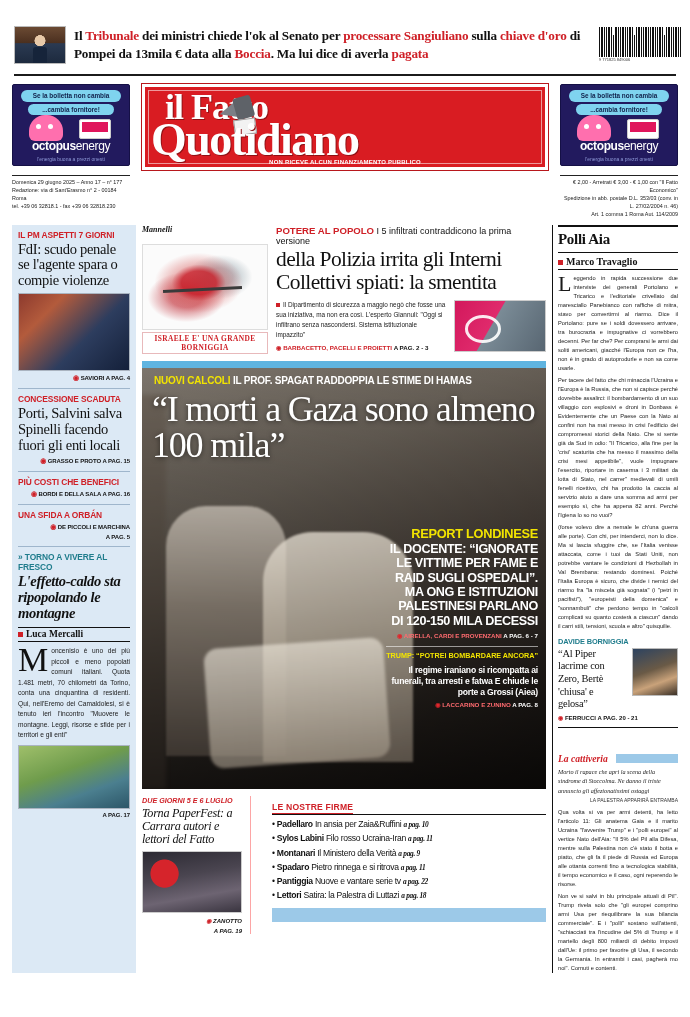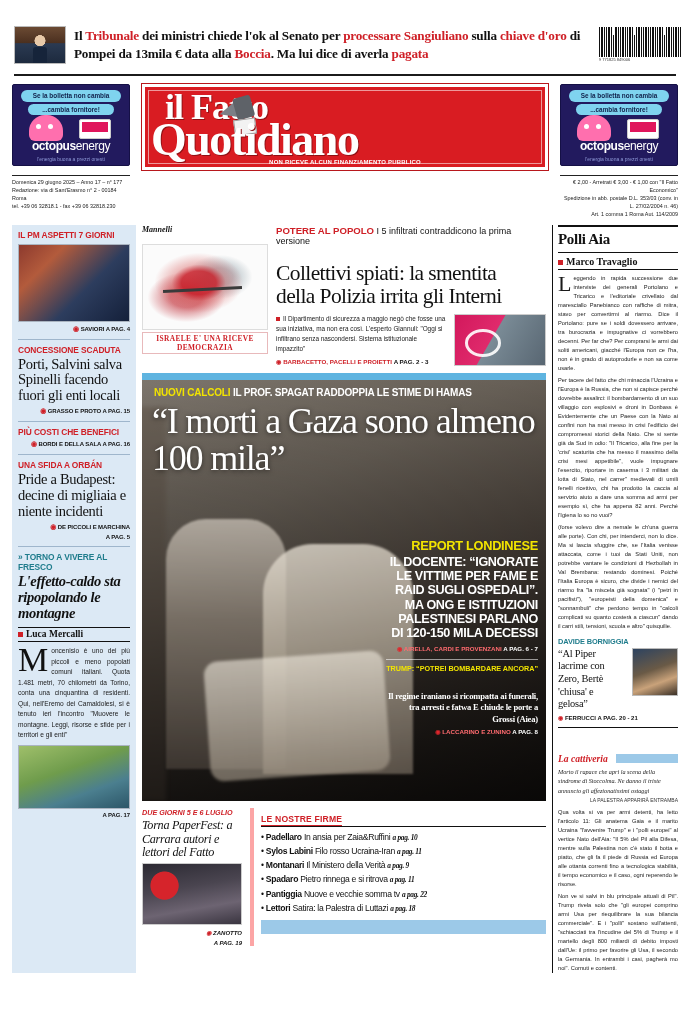--- a/index.html
+++ b/index.html
@@ -233,21 +233,21 @@
     background:#3a3a3a; transform: rotate(-3deg);
   }
   .mannelli .cap {
     margin-top:2px; width:100%; text-align:center;
     font-family:"Liberation Serif",serif; font-weight:700; font-size:7.4px;
     color:#cf2027; letter-spacing:.4px; border:1px solid #e8b9bb; padding:1px 0;
   }
   .cc-head { flex:1 1 auto; }
   .cc-kicker {
     font-family:"Liberation Sans",sans-serif; font-size:9px; line-height:1.2;
-    color:#111; margin-bottom:15px;
+    color:#111; margin-bottom:1px;
   }
   .cc-kicker b { color:#cf2027; font-weight:800; font-size:9.6px; }
   .cc-title {
     font-family:"Liberation Serif",serif; font-weight:400;
     font-size:21.5px; line-height:1.07; color:#111; letter-spacing:-0.6px;
   }
   .cc-sub { display:flex; gap:6px; margin-top:6px; }
   .cc-sub-txt { flex:1 1 auto; }
   .cc-sub-txt p {
     font-family:"Liberation Sans",sans-serif; font-size:6.4px; line-height:1.55;
@@ -332,21 +332,21 @@
     font-size:6.2px; color:#fff;
   }
   .bp-rby .dot { color:#e0262c; }
   .bp-rby .nm { color:#ff6b6f; }
   .bp-div { height:1px; background:rgba(255,255,255,.55); margin:7px 0 5px; }
   .bp-rk2 {
     font-family:"Liberation Sans",sans-serif; font-weight:800;
     font-size:7.2px; color:#f2e400; text-align:right; line-height:1.2;
   }
   .bp-rt2 {
-    margin-top:18px; font-family:Liberation Serif, serif; font-weight:600;
+    margin-top:4px; font-family:Liberation Sans, sans-serif; font-weight:600;
     font-size:8.6px; line-height:1.3; color:#fff; text-align:right;
     letter-spacing:-0.2px;
   }
   .bp-rby2 {
     margin-top:3px; text-align:right;
     font-family:"Liberation Sans",sans-serif; font-weight:800;
     font-size:6.2px; color:#fff;
   }
 
   
@@ -364,21 +364,21 @@
     margin-top:4px; width:100%; height:62px;
     background:
       radial-gradient(circle at 22% 36%, #d6242b 0 16%, transparent 17%),
       linear-gradient(170deg,#2c2a33 0%,#4a4550 40%,#6d6472 70%,#3a3540 100%);
     border:1px solid #ccc;
   }
   .paperfest .by {
     margin-top:4px; text-align:right;
     font-family:"Liberation Sans",sans-serif; font-weight:800; font-size:6px; color:#111;
   }
-  .firme { flex:1 1 auto; border-left:4px solid #fca5a5; padding-left:7px; }
+  .firme { flex:1 1 auto; border-left:1px solid #fca5a5; padding-left:21px; }
   .firme-h {
     font-family:"Liberation Sans",sans-serif; font-weight:800;
     font-size:8.6px; color:#cf2027; letter-spacing:.2px;
     border-bottom:1.5px solid #cf2027; display:inline-block; padding-bottom:1px;
   }
   .firme-rule { border-bottom:1px solid #111; margin:0 0 3px; }
   .firme ul { list-style:none; margin-top:2px; }
   .firme li {
     font-family:"Liberation Sans",sans-serif; font-size:8.6px;
     line-height:1.05; color:#111; padding:2.6px 0; letter-spacing:-0.3px;
@@ -558,20 +558,21 @@
       <div class="meta">Art. 1 comma 1 Roma Aut. 114/2009</div>
     </div>
   </div>
 
   <div class="main">
 
     <div class="col-left">
 
       <div>
         <div class="kicker">IL PM ASPETTI 7 GIORNI</div>
+        <div class="hl">FdI: scudo penale se l'agente spara o compie violenze</div>
         <div class="ph"></div>
         <div class="byline">
           <span class="dot">◉</span>
           <span>SAVIORI</span>
           <span class="pg">A PAG. 4</span>
         </div>
       </div>
 
       <div class="divider-thin"></div>
 
@@ -593,21 +594,20 @@
           <span class="dot">◉</span>
           <span>BORDI E DELLA SALA</span>
           <span class="pg">A PAG. 16</span>
         </div>
       </div>
 
       <div class="divider-thin"></div>
 
       <div>
         <div class="kicker">UNA SFIDA A ORBÁN</div>
-        <div class="hl">Pride a Budapest: decine di migliaia e niente incidenti</div>
         <div class="byline">
           <span class="dot">◉</span>
           <span>DE PICCOLI E MARCHINA</span>
         </div>
         <div class="byline">A PAG. 5</div>
       </div>
 
       <div class="divider-thin"></div>
 
       <div>
@@ -626,29 +626,29 @@
         <div class="byline">A PAG. 17</div>
       </div>
     </div>
 
     <div class="col-center">
 
       <div class="cc-top">
         <div class="mannelli">
           <div class="sig">Mannelli</div>
           <div class="art"></div>
-          <div class="cap">ISRAELE E' UNA RICEVE DEMOCRAZIA</div>
+          <div class="cap">ISRAELE E' UNA GRANDE BORNIGGIA</div>
         </div>
         <div class="cc-head">
           <div class="cc-kicker">
             <b>POTERE AL POPOLO</b>
             <span>I 5 infiltrati contraddicono la prima versione</span>
           </div>
+          <div class="cc-title">della Polizia irrita gli Interni</div>
           <div class="cc-title">Collettivi spiati: la smentita</div>
-          <div class="cc-title">della Polizia irrita gli Interni</div>
           <div class="cc-sub">
             <div class="cc-sub-txt">
               <p><span class="sq"></span><span>Il Dipartimento di sicurezza a maggio negò che fosse una sua iniziativa, ma non era così. L'esperto Giannuli: "Oggi si infiltrano senza nascondersi. Sistema istituzionale impazzito"</span></p>
               <div class="cc-sub-by">
                 <span>◉</span>
                 <span>BARBACETTO, PACELLI E PROIETTI</span>
                 <span class="pg">A PAG. 2 - 3</span>
               </div>
             </div>
             <div class="cc-sub-ph"></div>
@@ -702,21 +702,21 @@
         </div>
 
         <div class="firme">
           <div class="firme-h">LE NOSTRE FIRME</div>
           <div class="firme-rule"></div>
           <ul>
             <li><span class="b">Padellaro</span> <span>In ansia per Zaia&amp;Ruffini</span> <span class="pg">a pag. 10</span></li>
             <li><span class="b">Sylos Labini</span> <span>Filo rosso Ucraina-Iran</span> <span class="pg">a pag. 11</span></li>
             <li><span class="b">Montanari</span> <span>Il Ministero della Verità</span> <span class="pg">a pag. 9</span></li>
             <li><span class="b">Spadaro</span> <span>Pietro rinnega e si ritrova</span> <span class="pg">a pag. 11</span></li>
-            <li><span class="b">Pantiggia</span> <span>Nuove e vecchie somma tv</span> <span class="pg">a pag. 22</span></li>
+            <li><span class="b">Pantiggia</span> <span>Nuove e vantare serie tv</span> <span class="pg">a pag. 22</span></li>
             <li><span class="b">Lettori</span> <span>Satira: la Palestra di Luttazi</span> <span class="pg">a pag. 18</span></li>
           </ul>
           <div class="blue-strip"></div>
         </div>
       </div>
     </div>
 
     <div class="col-right">
       <div class="rc-rule-top"></div>
       <div class="rc-title">Polli Aia</div>

